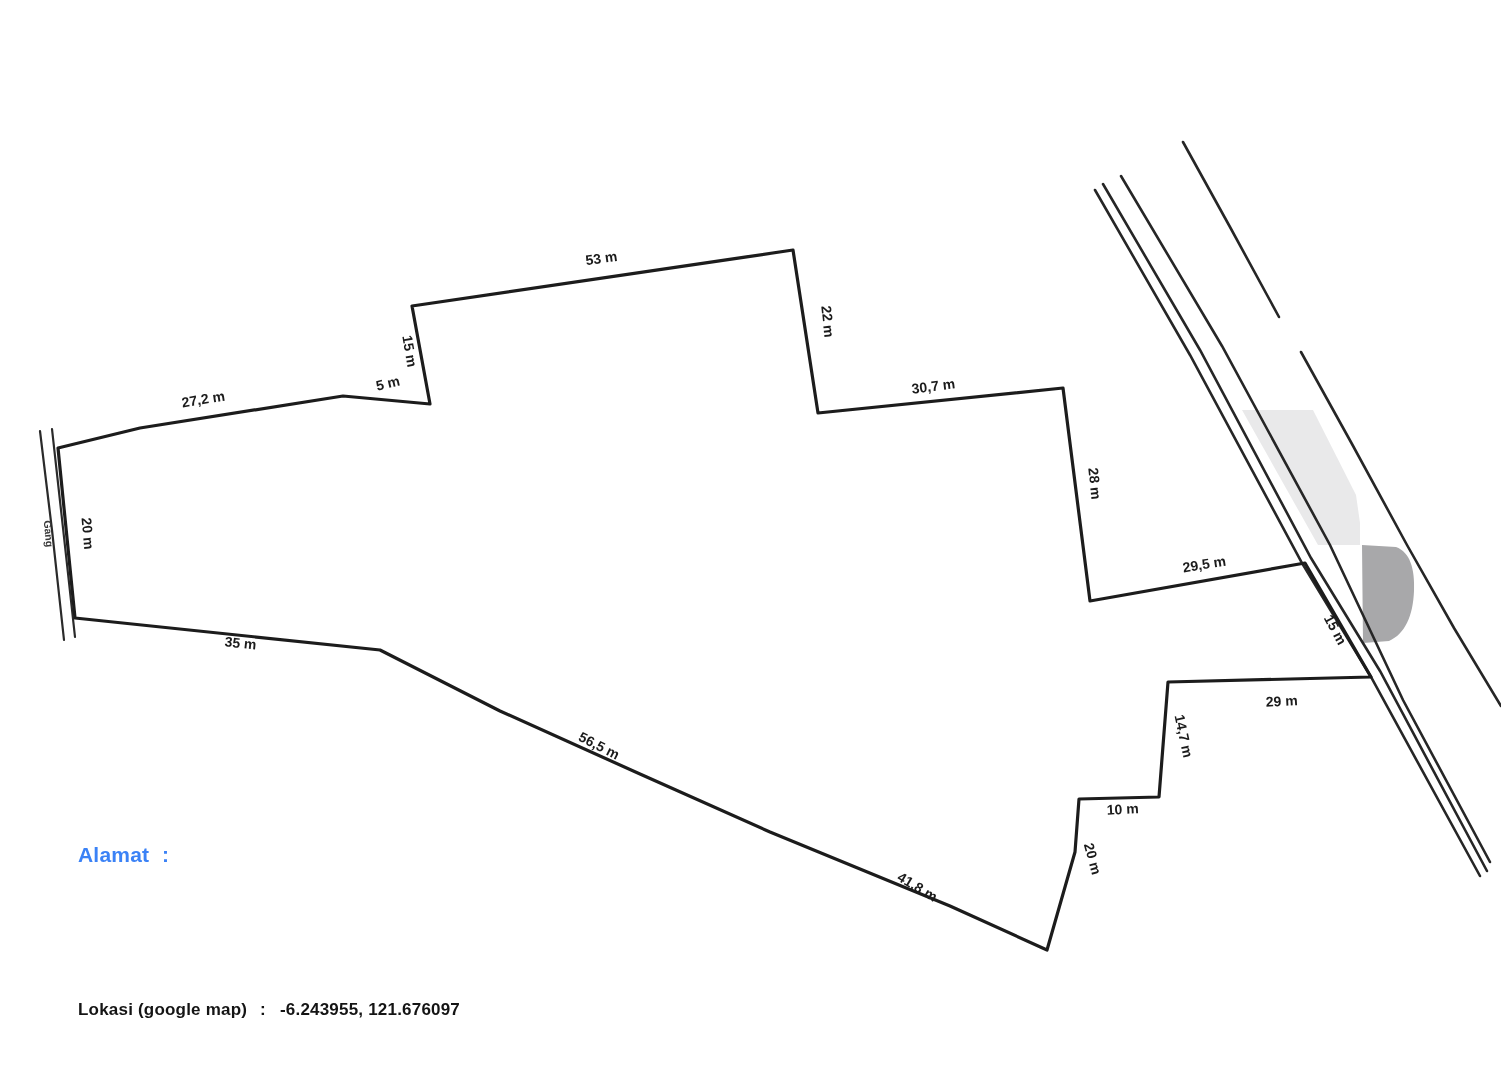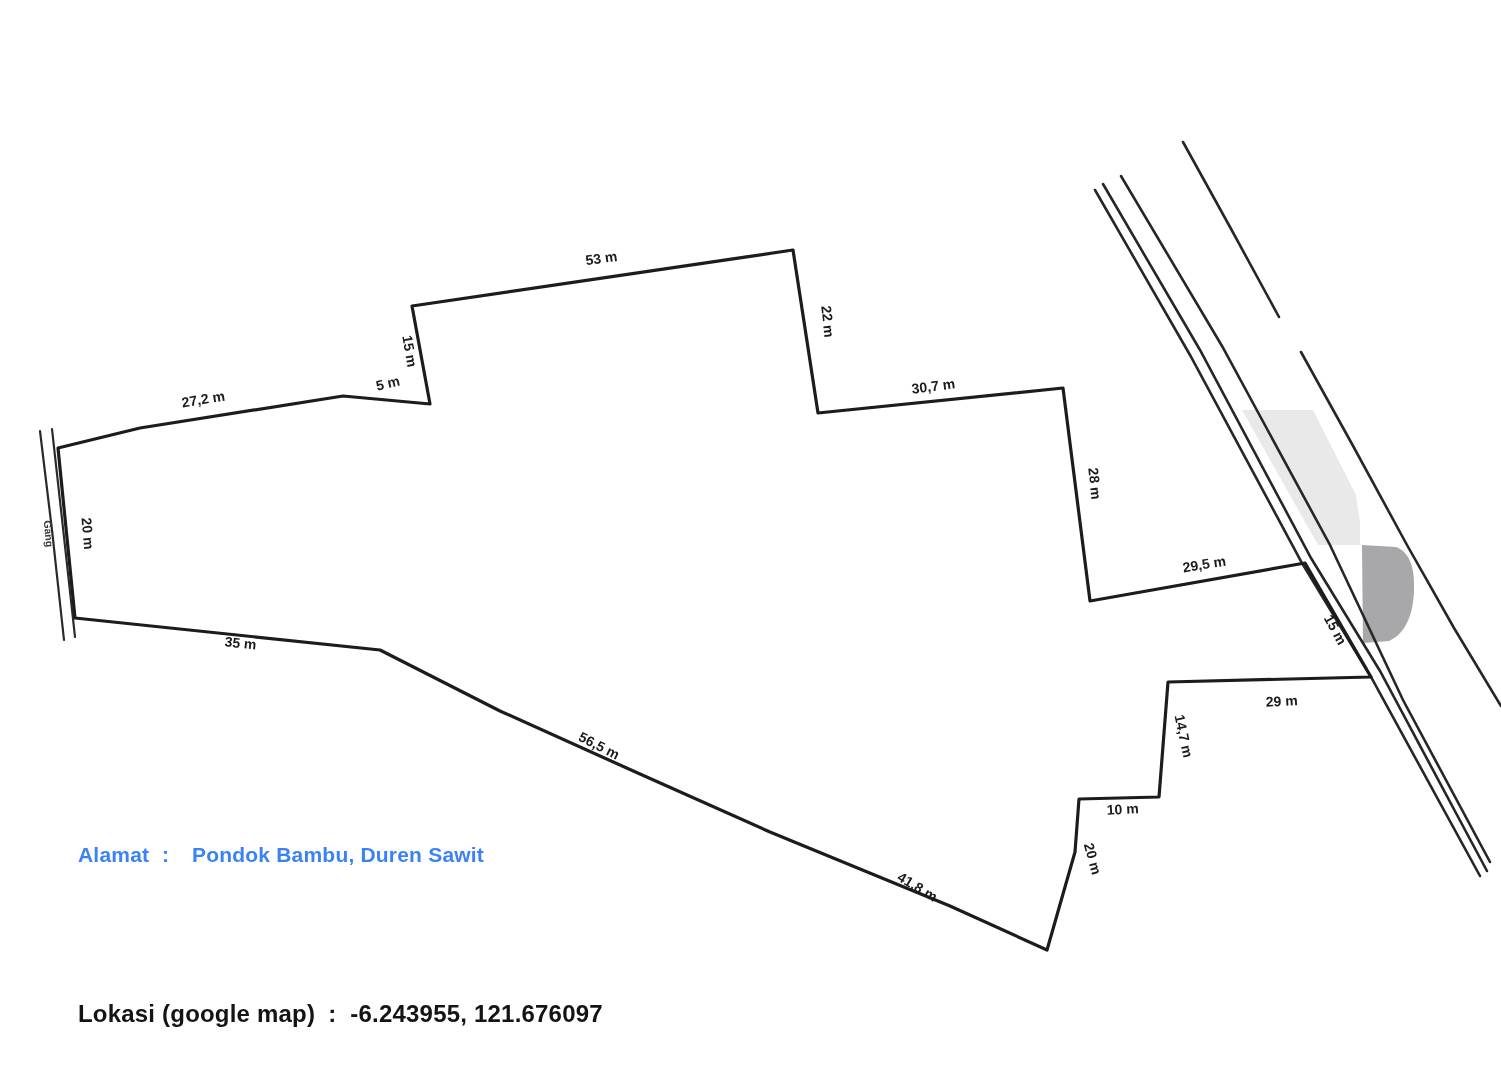--- a/index.html
+++ b/index.html
@@ -37,21 +37,21 @@
   .addr-label { width: 84px; white-space: pre; }
   .addr-colon { width: 30px; text-align: left; }
   .addr-line  { white-space: pre; }
 
   .location-block {
     position: absolute;
     left: 78px;
     top: 1000px;
     display: flex;
     font-weight: bold;
-    font-size: 24px;
+    font-size: 17px;
     color: #141414;
     letter-spacing: 0.2px;
   }
   .loc-colon { margin: 0 14px 0 13px; }
   .loc-value { white-space: pre; }
 </style>
 </head>
 <body>
 
 <div class="canvas">
@@ -97,21 +97,20 @@
     <text transform="translate(83,534) rotate(85)">20 m</text>
     <text transform="translate(204,404) rotate(-9)">27,2 m</text>
     <text transform="translate(389,388) rotate(-13)">5 m</text>
     <text class="small-label" transform="translate(45,534) rotate(85)">Gang</text>
   </svg>
 
   <div class="address-block">
     <span class="addr-label">Alamat</span>
     <span class="addr-colon">:</span>
     <div class="addr-lines">
-      <div class="addr-line">Pondok Bambu, Duren Sawit</div>
     </div>
   </div>
 
   <div class="location-block">
     <span class="loc-label">Lokasi (google map)</span>
     <span class="loc-colon">:</span>
     <span class="loc-value">-6.243955, 121.676097</span>
   </div>
 
 </div>

